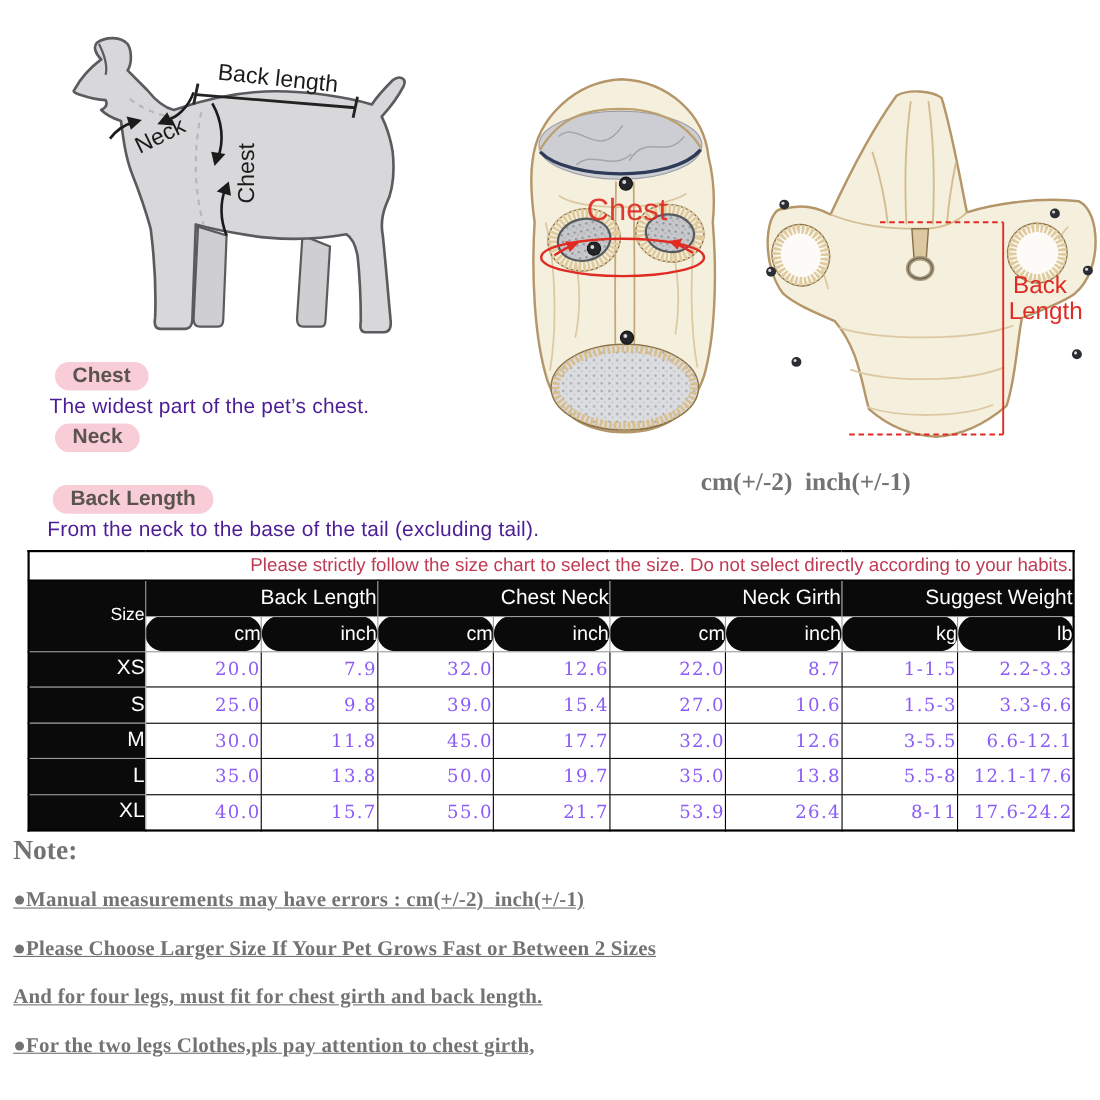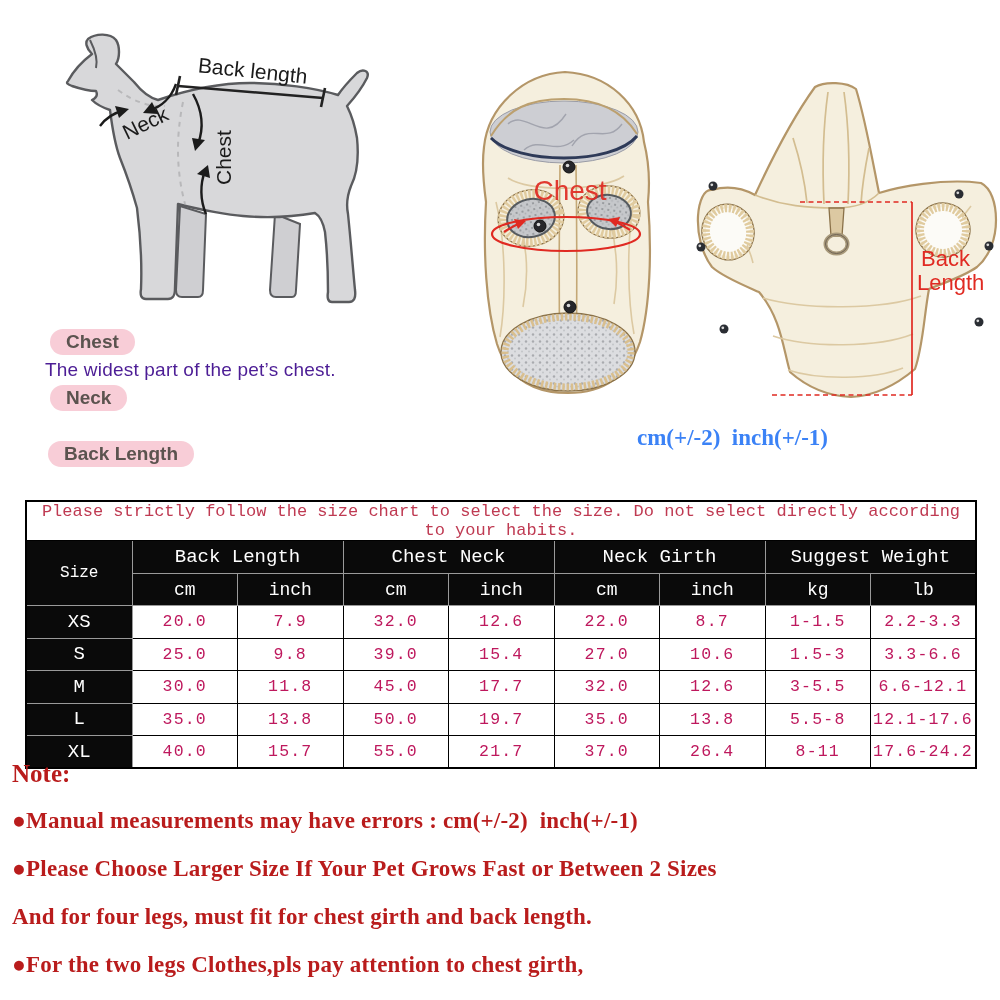--- a/index.html
+++ b/index.html
@@ -9,39 +9,39 @@
   #dog-svg{left:30px;top:18px;}
   #front-svg{left:468px;top:52px;}
   #back-svg{left:693px;top:58px;}
 
   .def{position:absolute;}
   .pill{display:inline-block;background:#f8cdd7;color:#5b534f;font-weight:bold;
         font-size:19px;line-height:23px;padding:1px 16px 2px;border-radius:13px;margin-left:5px;}
   .desc{font-size:19px;color:#4c1d95;margin-top:4px;letter-spacing:0.2px;}
 
   .tolerance{position:absolute;left:637px;top:425px;font-family:"Liberation Serif",serif;
-             font-weight:bold;font-size:23px;color:#3b82f6;white-space:pre;}
+             font-weight:bold;font-size:23px;color:#737373;white-space:pre;}
 
   #size-table{position:absolute;left:25px;top:500px;width:950px;border-collapse:collapse;
               table-layout:fixed;border:2px solid #000;}
-  #size-table td,#size-table th{box-sizing:border-box;text-align:center;vertical-align:middle;padding:0;font-family:Liberation Mono, monospace;}
+  #size-table td,#size-table th{box-sizing:border-box;text-align:right;vertical-align:middle;padding:0;}
   .notice-cell{background:#fff;color:#bf3a52;font-size:17px;height:26px;font-weight:normal;
                border:1px solid #000;}
   .dark{background:#0a0a0a;color:#fff;font-weight:normal;border:1px solid #9a9a9a;}
   th.corner{font-size:16px;}
   th.group{font-size:19px;height:33px;}
-  th.unit{font-size:18px;height:32px;}
+  th.unit{font-size:18px;height:32px;border-radius:16px;}
   th.rowlabel{font-size:19px;margin-left:12px;}
-  td.val{background:#fff;color:#be185d;border:1px solid #000;height:32.5px;
+  td.val{background:#fff;color:#8b5cf6;border:1px solid #000;height:32.5px;
          font-family:"DejaVu Serif","Liberation Serif",serif;font-size:16.5px;letter-spacing:1.2px;}
 
-  .notes{position:absolute;left:12px;top:760px;width:975px;color:#b91c1c;
+  .notes{position:absolute;left:12px;top:760px;width:975px;color:#737373;
          font-family:"Liberation Serif",serif;font-weight:bold;}
   .note-title{font-size:25px;margin-bottom:20px;}
-  .note-line{font-size:23px;margin-bottom:22px;white-space:pre-wrap;letter-spacing:0.2px;}
+  .note-line{font-size:19px;margin-bottom:22px;white-space:pre-wrap;letter-spacing:0.2px;text-decoration:underline;}
 
   .annot{fill:#1b1b1b;font-family:"Liberation Sans",sans-serif;}
   .redtxt{fill:#e02a22;font-family:"Liberation Sans",sans-serif;}
 </style>
 </head>
 <body>
 
 <div id="canvas">
 
   <svg id="dog-svg" width="420" height="300" viewBox="0 0 420 300">
@@ -229,20 +229,21 @@
 
   <div class="def" style="left:45px;top:329px">
     <span class="pill">Chest</span>
     <div class="desc">The widest part of the pet’s chest.</div>
   </div>
   <div class="def" style="left:45px;top:385px">
     <span class="pill">Neck</span>
   </div>
   <div class="def" style="left:43px;top:441px">
     <span class="pill">Back Length</span>
+    <div class="desc">From the neck to the base of the tail (excluding tail).</div>
   </div>
 
   <div class="tolerance">cm(+/-2)  inch(+/-1)</div>
 
   <table id="size-table">
     <colgroup>
       <col style="width:106px">
       <col style="width:105.5px">
         <col style="width:105.5px">
         <col style="width:105.5px">
@@ -316,21 +317,21 @@
         <td class="val">13.8</td>
         <td class="val">5.5-8</td>
         <td class="val">12.1-17.6</td>
       </tr>
       <tr>
         <th class="dark rowlabel">XL</th>
         <td class="val">40.0</td>
         <td class="val">15.7</td>
         <td class="val">55.0</td>
         <td class="val">21.7</td>
-        <td class="val">37.0</td>
+        <td class="val">53.9</td>
         <td class="val">26.4</td>
         <td class="val">8-11</td>
         <td class="val">17.6-24.2</td>
       </tr>
     </tbody>
   </table>
 
   <div class="notes">
     <div class="note-title">Note:</div>
     <div class="note-line">●Manual measurements may have errors : cm(+/-2)  inch(+/-1)</div>

